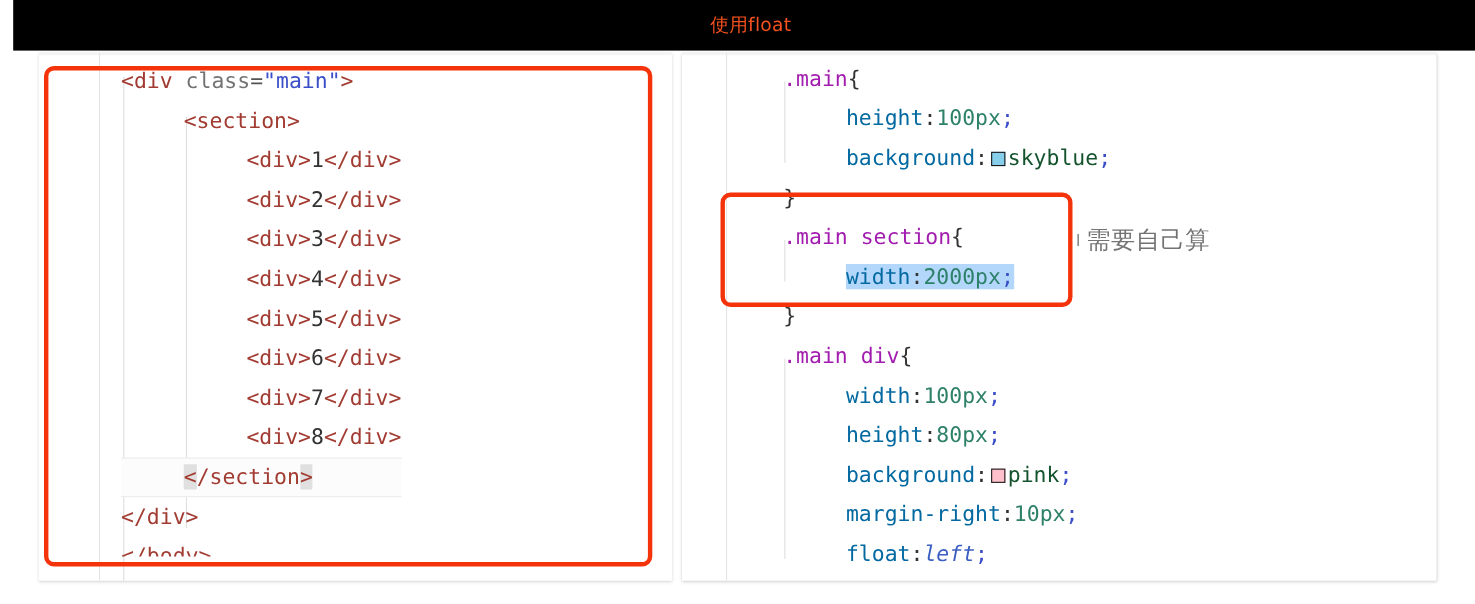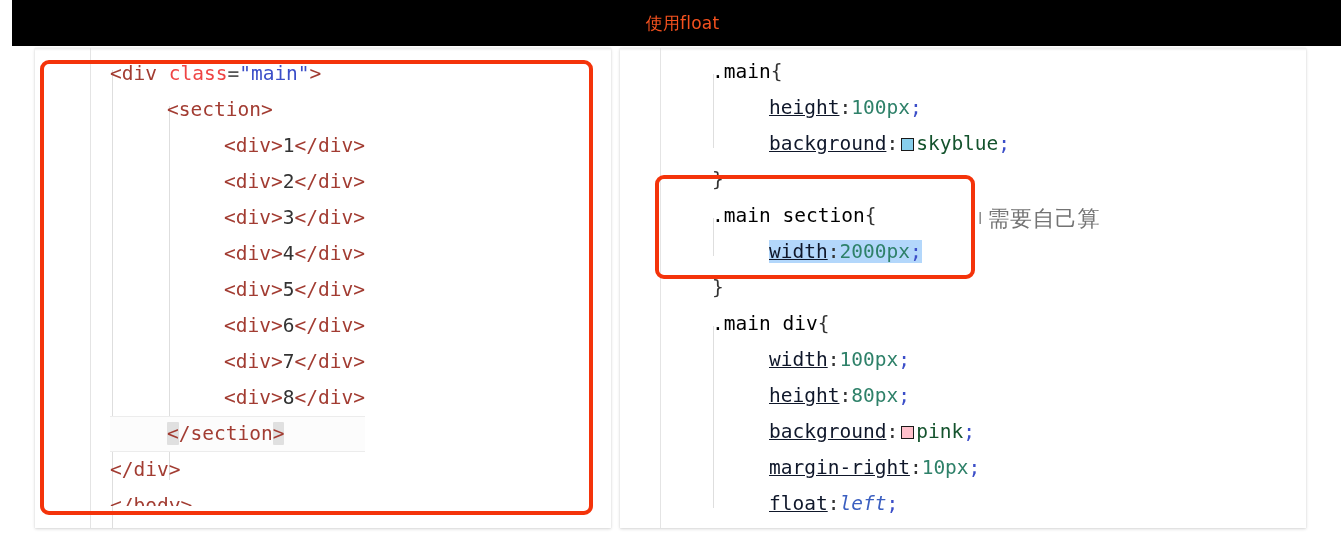--- a/index.html
+++ b/index.html
@@ -92,29 +92,29 @@
     white-space: pre;
   }
   .line {
     height: 36px;
     white-space: pre;
     position: relative;
   }
 
   
   .tok-tag      { color: #a23c32; }
-  .tok-attr     { color: #ef4444; }
+  .tok-attr     { color: #737373; }
   .tok-str      { color: #3b4ec8; }
   .tok-eq       { color: #555555; }
   .tok-text     { color: #333333; }
 
   
-  .tok-sel      { color: #000000; margin-top: 36px; }
+  .tok-sel      { color: #a21caf; margin-top: 36px; }
   .tok-brace    { color: #333333; }
-  .tok-prop     { color: #0f172a; text-decoration: underline; }
+  .tok-prop     { color: #0369a1; }
   .tok-colon    { color: #333333; }
   .tok-val      { color: #2e8169; }
   .tok-colorval { color: #14532d; }
   .tok-kw       { color: #3b5fc0; font-style: italic; }
   .tok-semi     { color: #3b4ec8; }
 
   
   .bracket-match {
     background: #e0e0e0;
     border-radius: 1px;

